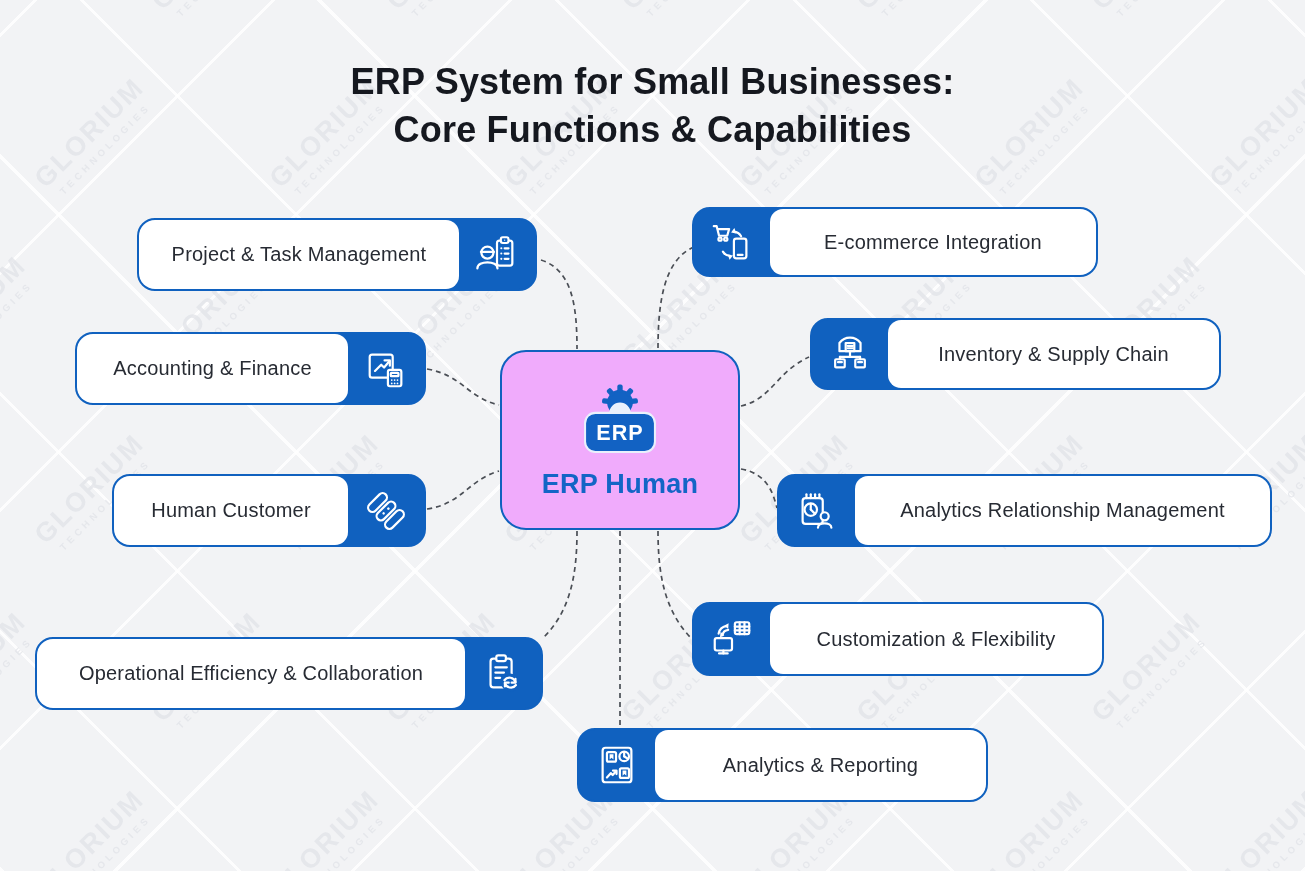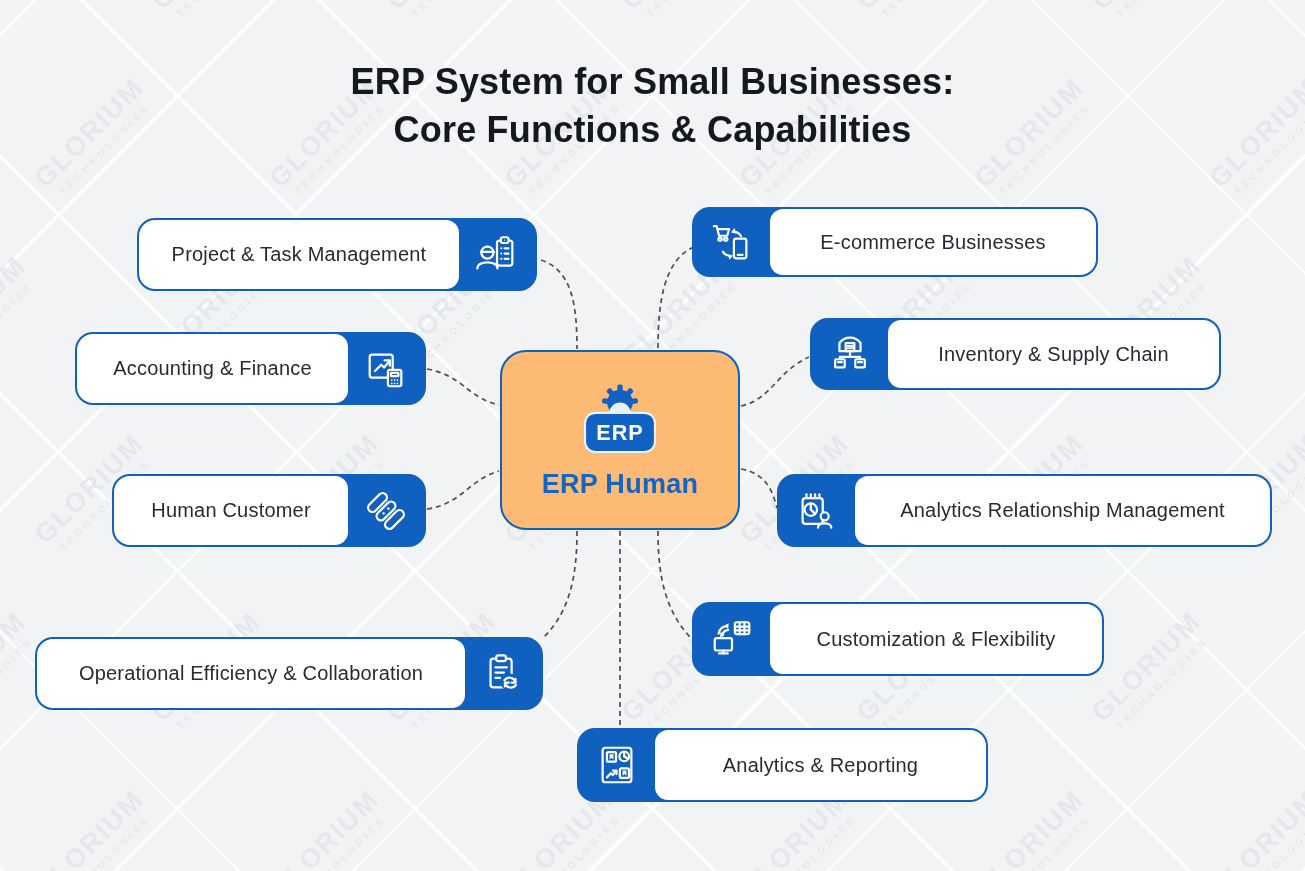--- a/index.html
+++ b/index.html
@@ -42,21 +42,21 @@
   .n-hr            { left:112px; top:474px; width:314px; height:73px; }
   .n-operational   { left:35px;  top:637px; width:508px; height:73px; }
   .n-ecommerce     { left:692px; top:207px; width:406px; height:70px; }
   .n-inventory     { left:810px; top:318px; width:411px; height:72px; }
   .n-crm           { left:777px; top:474px; width:495px; height:73px; }
   .n-customization { left:692px; top:602px; width:412px; height:74px; }
   .n-analytics     { left:577px; top:728px; width:411px; height:74px; }
 
   
   .center-node { position:absolute; z-index:2; left:500px; top:350px; width:240px; height:180px;
-                 background:#fdba74; border:2.5px solid #1061bf; border-radius:26px;
+                 background:#f0abfc; border:2.5px solid #1061bf; border-radius:26px;
                  display:flex; flex-direction:column; align-items:center; justify-content:center; gap:14px; }
   .center-node .center-label { color:#1365c6; font-size:27px; font-weight:700; letter-spacing:.3px; }
 
   .icon-svg { display:block; }
 </style>
 </head>
 <body>
 
 <div class="canvas">
 
@@ -331,21 +331,21 @@
         <circle cx="17.5" cy="21" r="1.7"></circle>
         <path d="M26,13.5 a9,9 0 0 1 7.5,4.5"></path>
         <path d="M26.5,9.5 l-3.5,4.5 5.5,1" fill="#fff" stroke="none"></path>
         <path d="M22,38.5 a9,9 0 0 1 -7.5,-4.5"></path>
         <path d="M21.5,42.5 l3.5,-4.5 -5.5,-1" fill="#fff" stroke="none"></path>
         <rect x="26" y="20.5" width="13" height="20.5" rx="2.5"></rect>
         <line x1="30" y1="37.5" x2="35" y2="37.5"></line>
       </svg>
     </div>
     <div class="panel">
-      <span class="label">E-commerce Businesses</span>
+      <span class="label">E-commerce Integration</span>
     </div>
   </div>
 
   <div class="node n-inventory">
     <div class="iconbox">
       <svg class="icon-svg" width="46" height="46" viewBox="0 0 48 48" fill="none" stroke="#ffffff" stroke-width="2.3" stroke-linecap="round" stroke-linejoin="round">
         <path d="M13,21 v-8.5 c3,-4 8,-5.5 11,-5.5 s8,1.5 11,5.5 V21 z"></path>
         <rect x="19.5" y="12.5" width="9" height="8.5"></rect>
         <line x1="21.5" y1="15.5" x2="27" y2="15.5"></line>
         <line x1="21.5" y1="18" x2="27" y2="18"></line>

